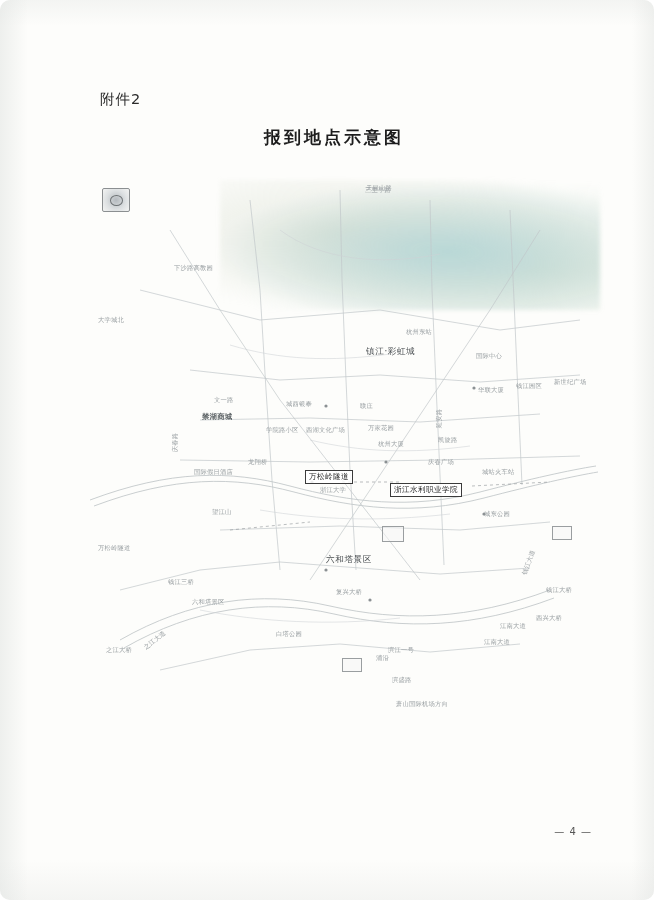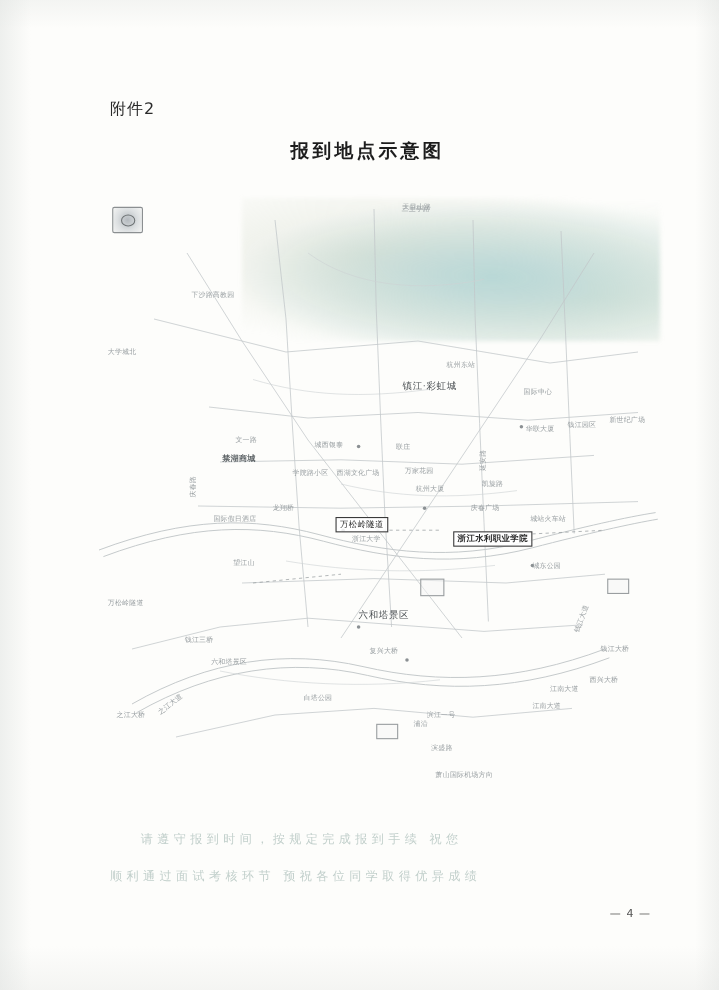--- a/index.html
+++ b/index.html
@@ -12,20 +12,21 @@
     height: 900px;
     font-family: "DejaVu Sans", sans-serif;
     overflow: hidden;
   }
   .page {
     position: relative;
     width: 654px;
     height: 900px;
     background: #fdfdfb;
     overflow: hidden;
+    border-radius: 10px;
   }
   
   .scan-tint {
     position: absolute;
     inset: 0;
     background:
       linear-gradient(to right, rgba(225,228,226,0.55) 0px, rgba(255,255,255,0) 28px),
       linear-gradient(to left,  rgba(228,230,228,0.5) 0px, rgba(255,255,255,0) 22px),
       linear-gradient(to bottom, rgba(232,234,232,0.45) 0px, rgba(255,255,255,0) 26px),
       linear-gradient(to top, rgba(235,236,234,0.5) 0px, rgba(255,255,255,0) 40px);
@@ -219,21 +220,21 @@
         <circle cx="232" cy="312" r="1.6"></circle>
         <circle cx="306" cy="292" r="1.6"></circle>
         <circle cx="246" cy="400" r="1.6"></circle>
         <circle cx="290" cy="430" r="1.6"></circle>
         <circle cx="394" cy="218" r="1.6"></circle>
         <circle cx="404" cy="344" r="1.6"></circle>
       </g>
     </svg>
 
     <div class="boxed-label" style="left:225px; top:300px;">万松岭隧道</div>
-    <div class="boxed-label" style="left:332px; top:313px;font-weight:bold;">浙江水利职业学院</div>
+    <div class="boxed-label" style="left:310px; top:313px;">浙江水利职业学院</div>
 
     <div class="map-label big" style="left:286px; top:176px;text-align:center;">镇江·彩虹城</div>
     <div class="map-label big" style="left:246px; top:384px;">六和塔景区</div>
     <div class="map-label mid" style="left:122px; top:242px;font-weight:bold;">禁湖商城</div>
 
     <div class="map-label dim" style="left:18px; top:146px;">大学城北</div>
     <div class="map-label dim" style="left:285px; top:16px;">三里亭路</div>
     <div class="map-label dim" style="left:94px;  top:94px;">下沙路高教园</div>
     <div class="map-label dim" style="left:326px; top:158px;">杭州东站</div>
     <div class="map-label dim" style="left:396px; top:182px;">国际中心</div>
@@ -274,19 +275,15 @@
     <div class="map-label dim" style="left:86px; top:268px; transform:rotate(-90deg);">庆春路</div>
     <div class="map-label dim" style="left:350px; top:244px; transform:rotate(-90deg);">延安路</div>
     <div class="map-label dim" style="left:134px; top:226px;">文一路</div>
     <div class="map-label dim" style="left:286px; top:14px;">天目山路</div>
 
     <div class="small-box" style="left:302px; top:356px; width:20px; height:14px;"></div>
     <div class="small-box" style="left:262px; top:488px; width:18px; height:12px;"></div>
     <div class="small-box" style="left:472px; top:356px; width:18px; height:12px;"></div>
   </div>
 
-  <div class="footer-smudge">
-    <div class="smudge-line" style="left:28px; top:0;">请遵守报到时间，按规定完成报到手续 祝您</div>
-    <div class="smudge-line" style="left:0; top:34px;">顺利通过面试考核环节 预祝各位同学取得优异成绩</div>
-  </div>
 
   <div class="page-number">— 4 —</div>
 </div>
 
 </body></html>

